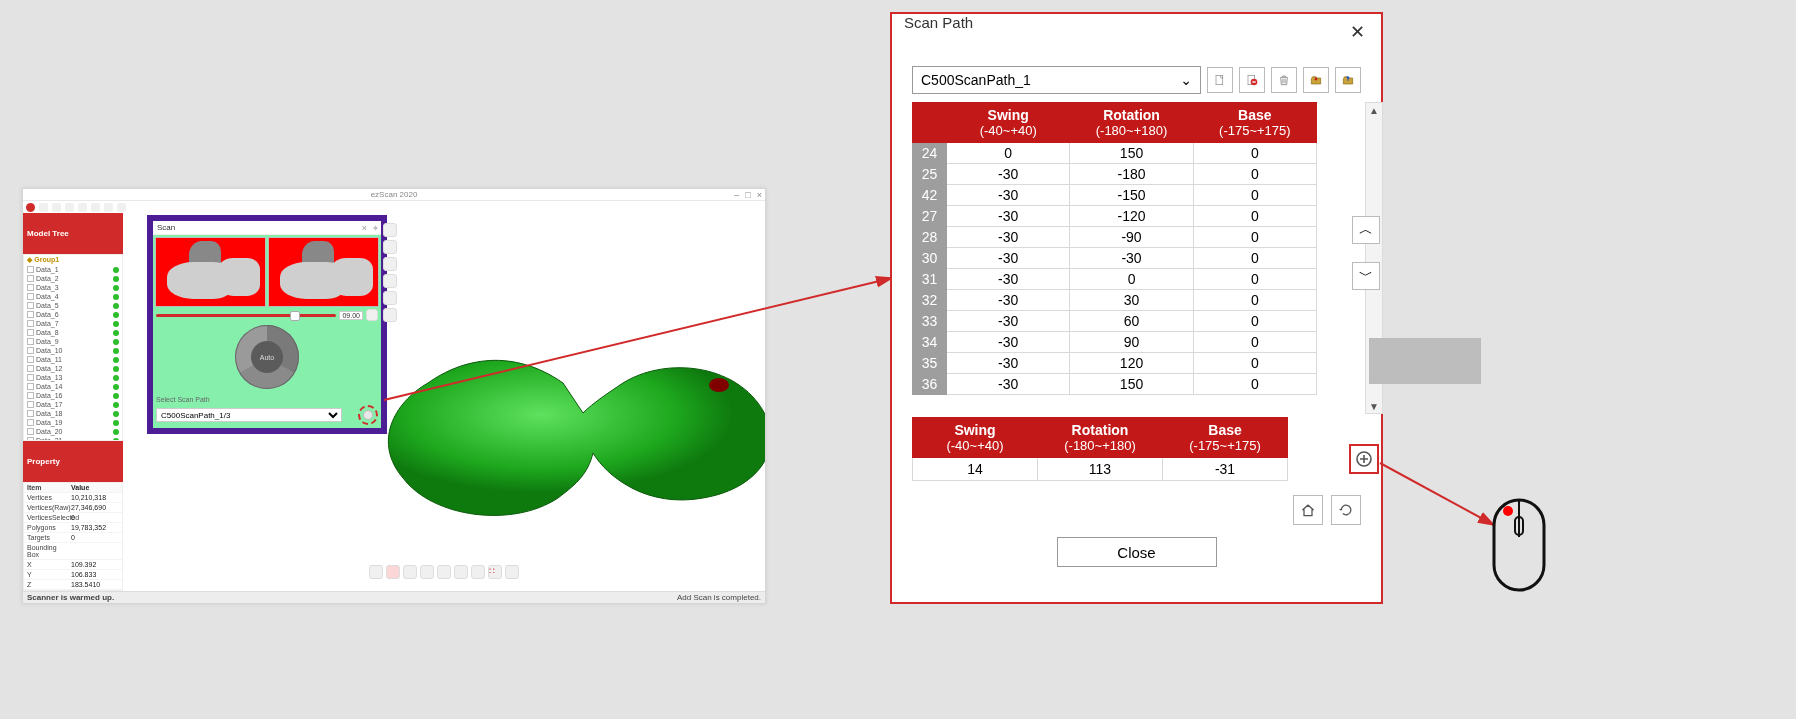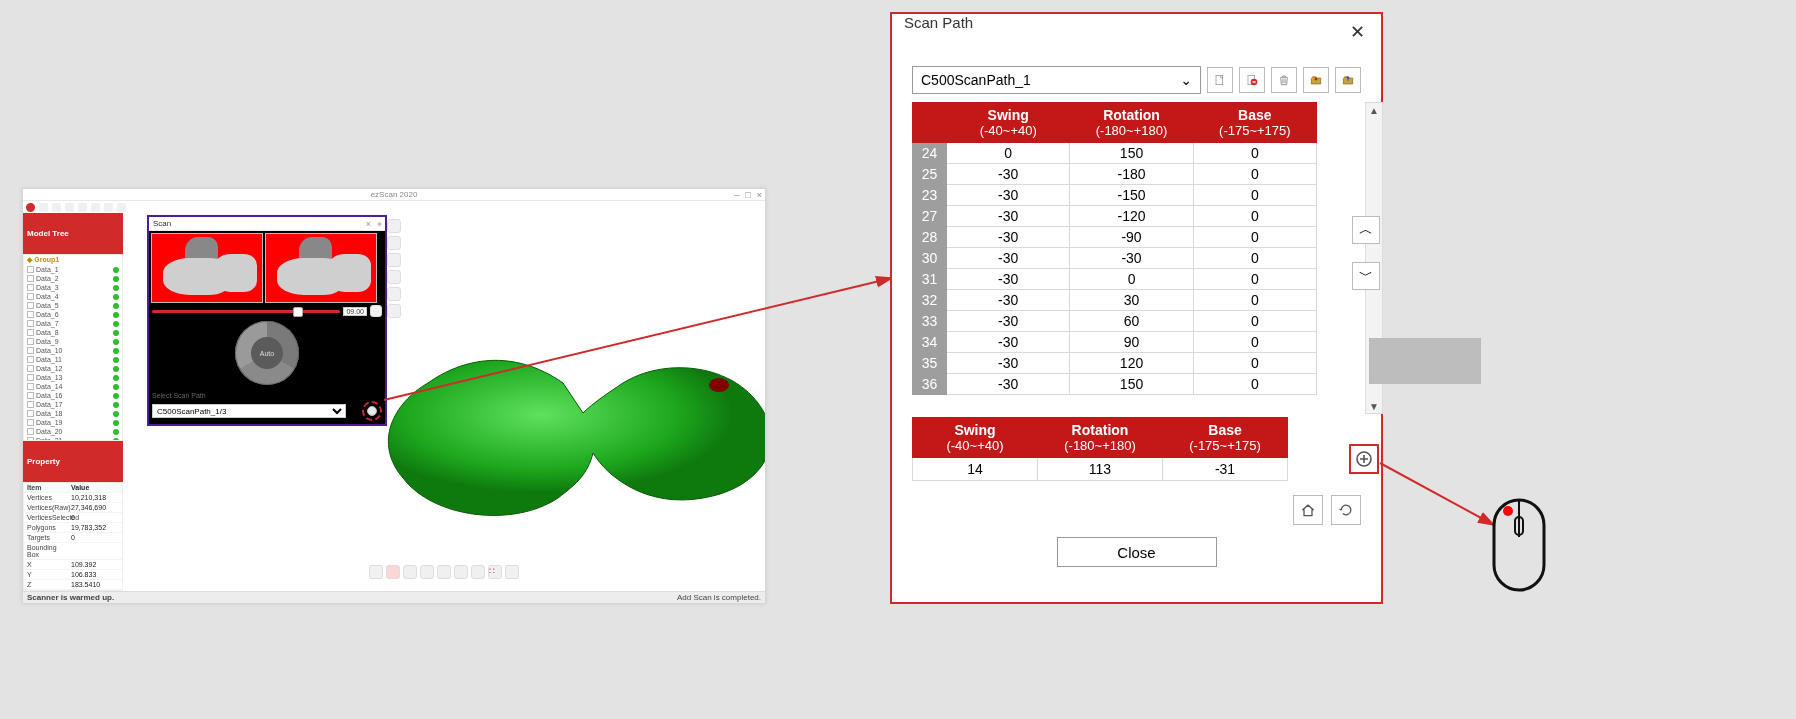--- a/index.html
+++ b/index.html
@@ -35,21 +35,21 @@
   .prop-row > div { padding:1px 3px; }
   .prop-row .k { width:44px; color:#444; }
   .prop-row .v { flex:1; color:#222; }
   .prop-head { background:#fafafa; font-weight:600; }
 
   .center { flex:1; position:relative; display:flex; }
   .vstrip { width:22px; background:#fff; border-right:1px solid #eee; display:flex; flex-direction:column; align-items:center; padding-top:4px; gap:4px; }
   .vbtn { width:16px; height:16px; background:#f0f0f0; border:1px solid #ddd; border-radius:3px; }
   .vbtn.sel { background:#e9dada; border-color:#d12a2a; box-shadow:0 0 0 1px #d12a2a inset; }
 
-  .scan-panel { position:absolute; left:24px; top:2px; width:240px; background:#000000; border:2px solid #4c1d95; }
+  .scan-panel { position:absolute; left:24px; top:2px; width:240px; background:#86efac; border:6px solid #4c1d95; }
   .scan-panel .sp-title { font-size:8px; padding:2px 4px; background:#fff; border-bottom:1px solid #eee; position:relative; }
   .scan-panel .sp-title .sp-x { position:absolute; right:3px; top:2px; font-size:9px; color:#999; }
   .scan-panel .thumbs { display:flex; gap:2px; padding:2px; }
   .thumb { width:112px; height:70px; background:#333; position:relative; overflow:hidden; border:1px solid #bbb; }
   .thumb .redbg { position:absolute; inset:0; background:#ff0000; }
   .thumb .blob { position:absolute; background:#cfcfcf; border-radius:40% 30% 30% 40%; }
   .thumb .blob.a { left:10%; top:35%; width:60%; height:55%; }
   .thumb .blob.b { right:5%; top:30%; width:40%; height:55%; }
   .thumb .blob.c { left:30%; top:5%; width:30%; height:50%; background:#888; }
 
@@ -524,21 +524,21 @@
             <td>150</td>
             <td>0</td>
           </tr>
           <tr>
             <td class="idx">25</td>
             <td>-30</td>
             <td>-180</td>
             <td>0</td>
           </tr>
           <tr>
-            <td class="idx">23</td>
+            <td class="idx">42</td>
             <td>-30</td>
             <td>-150</td>
             <td>0</td>
           </tr>
           <tr>
             <td class="idx">27</td>
             <td>-30</td>
             <td>-120</td>
             <td>0</td>
           </tr>

